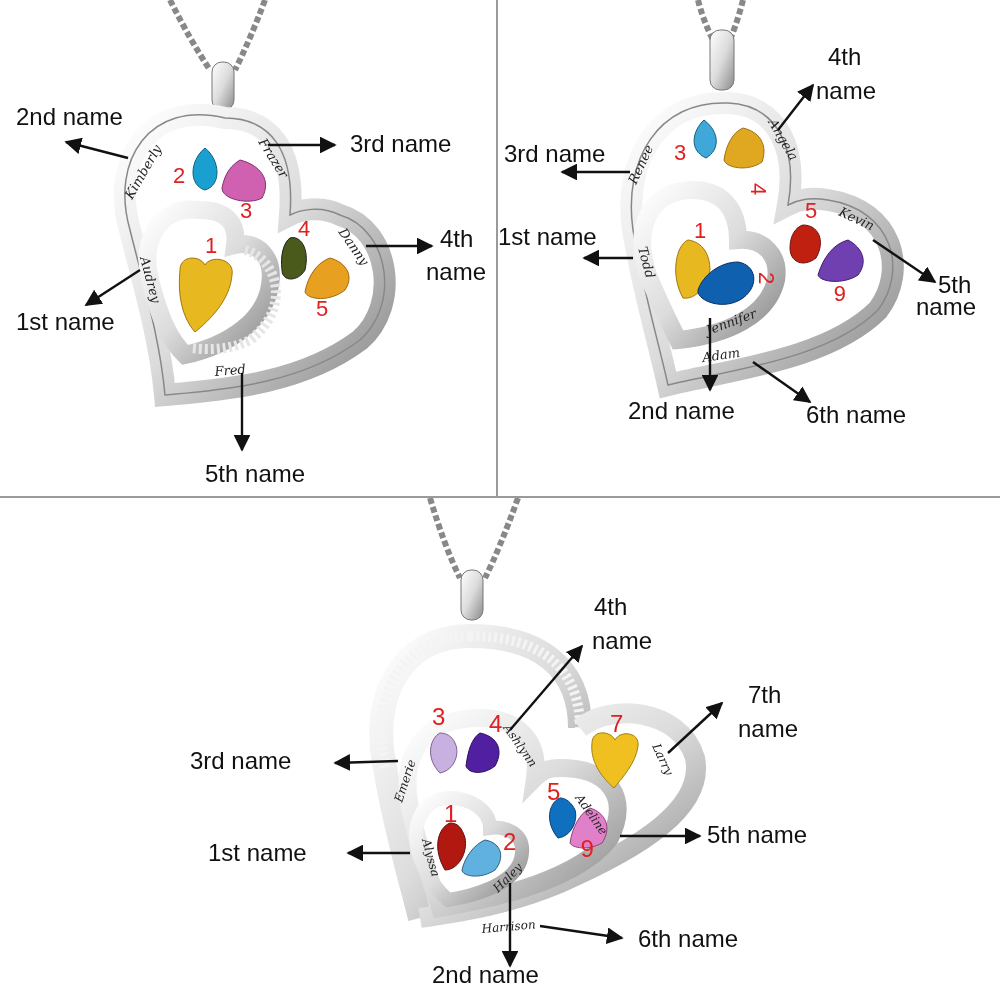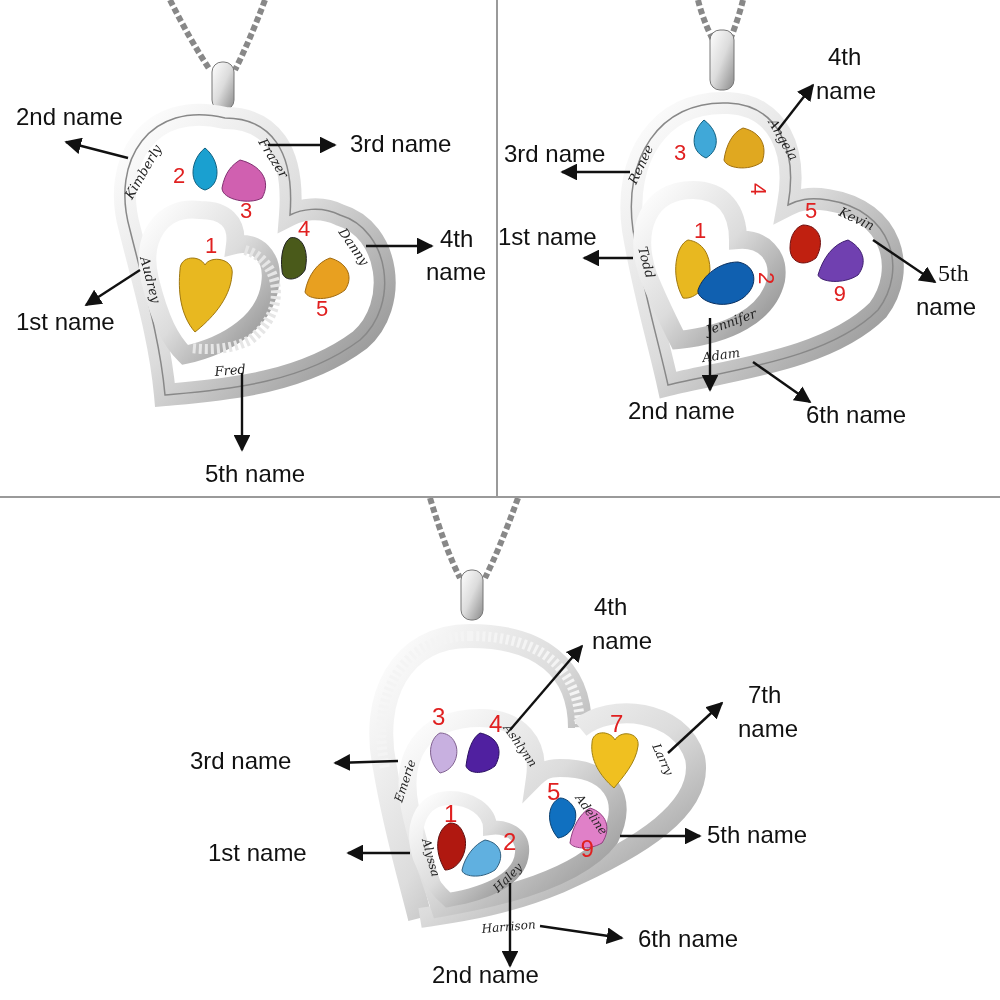--- a/index.html
+++ b/index.html
@@ -126,21 +126,21 @@
       <line x1="135" y1="258" x2="86" y2="258" marker-end="url(#ah2)"></line>
       <line x1="212" y1="318" x2="212" y2="390" marker-end="url(#ah2)"></line>
       <line x1="375" y1="240" x2="437" y2="282" marker-end="url(#ah2)"></line>
       <line x1="255" y1="362" x2="312" y2="402" marker-end="url(#ah2)"></line>
     </g>
   </svg>
   <div class="lbl" style="left:330px;top:40px;">4th</div>
   <div class="lbl" style="left:318px;top:74px;">name</div>
   <div class="lbl" style="left:6px;top:137px;">3rd name</div>
   <div class="lbl" style="left:0;top:220px;">1st name</div>
-  <div class="lbl" style="left:440px;top:256px;font-family:Liberation Serif, serif;">5th</div>
+  <div class="lbl" style="left:440px;top:268px;">5th</div>
   <div class="lbl" style="left:418px;top:290px;">name</div>
   <div class="lbl" style="left:130px;top:394px;">2nd name</div>
   <div class="lbl" style="left:308px;top:398px;">6th name</div>
 </div>
 
 <div class="panel" style="left:0;top:498px;width:1000px;height:502px;">
   <svg width="1000" height="502">
     <defs>
       <linearGradient id="sil3" x1="0" y1="0" x2="1" y2="1">
         <stop offset="0" stop-color="#ffffff"></stop>

